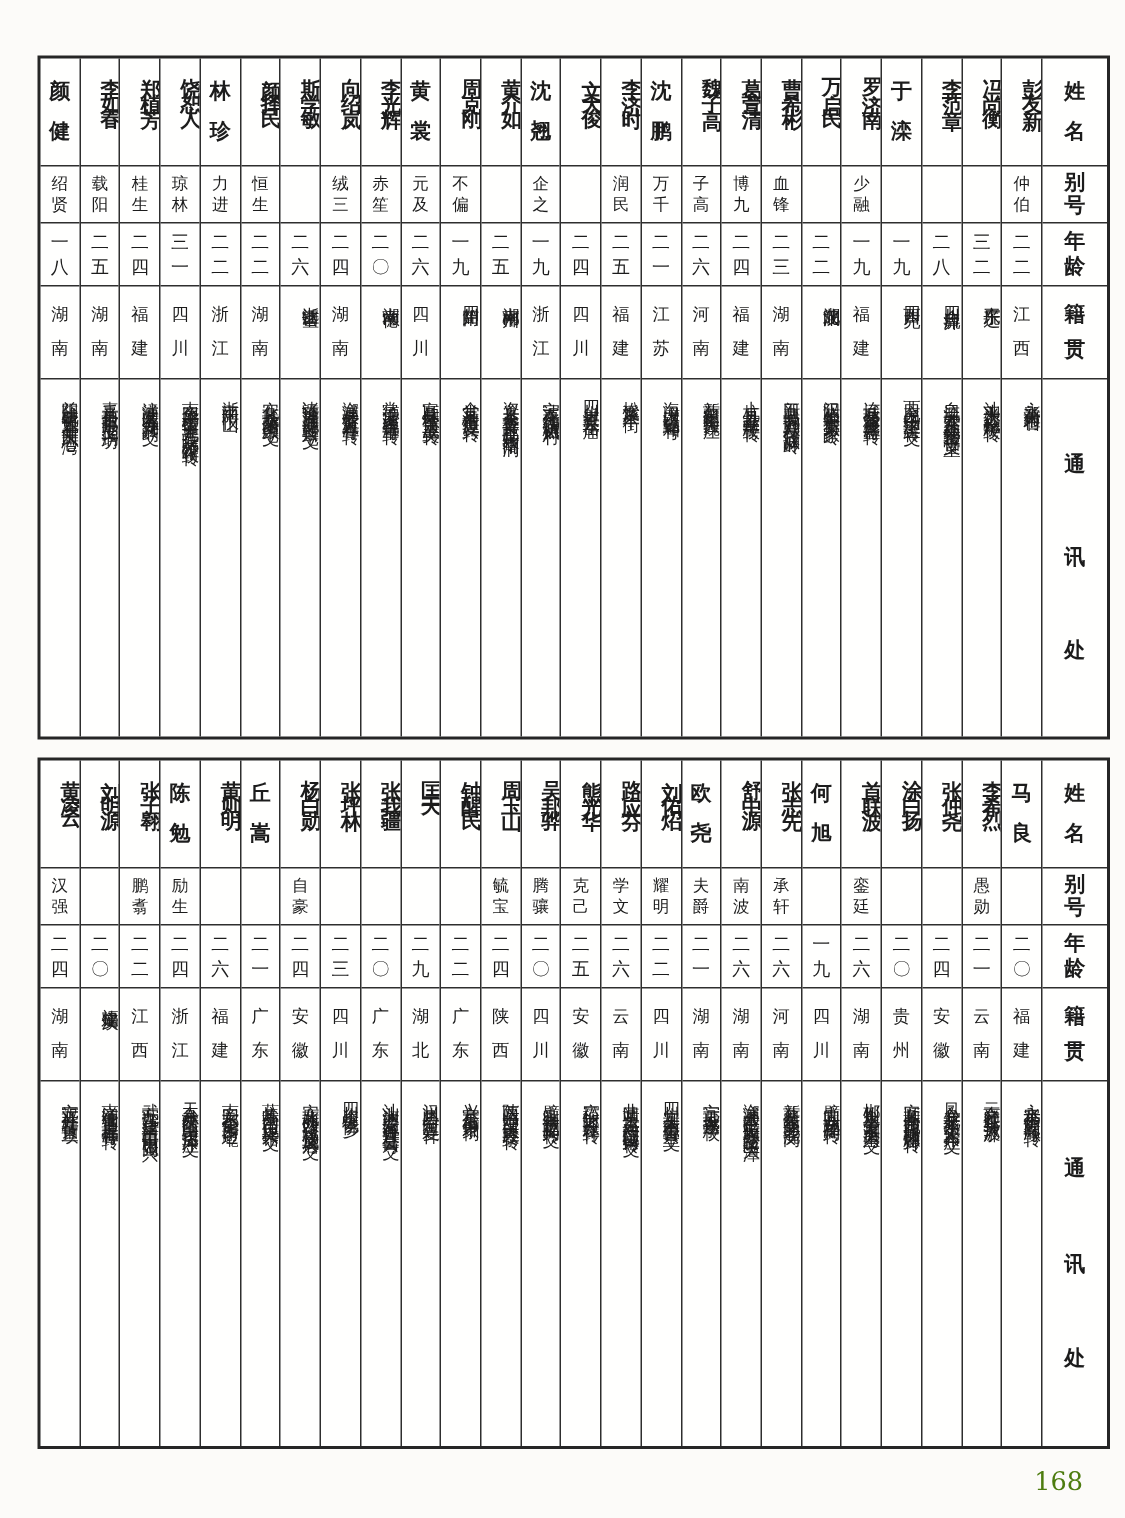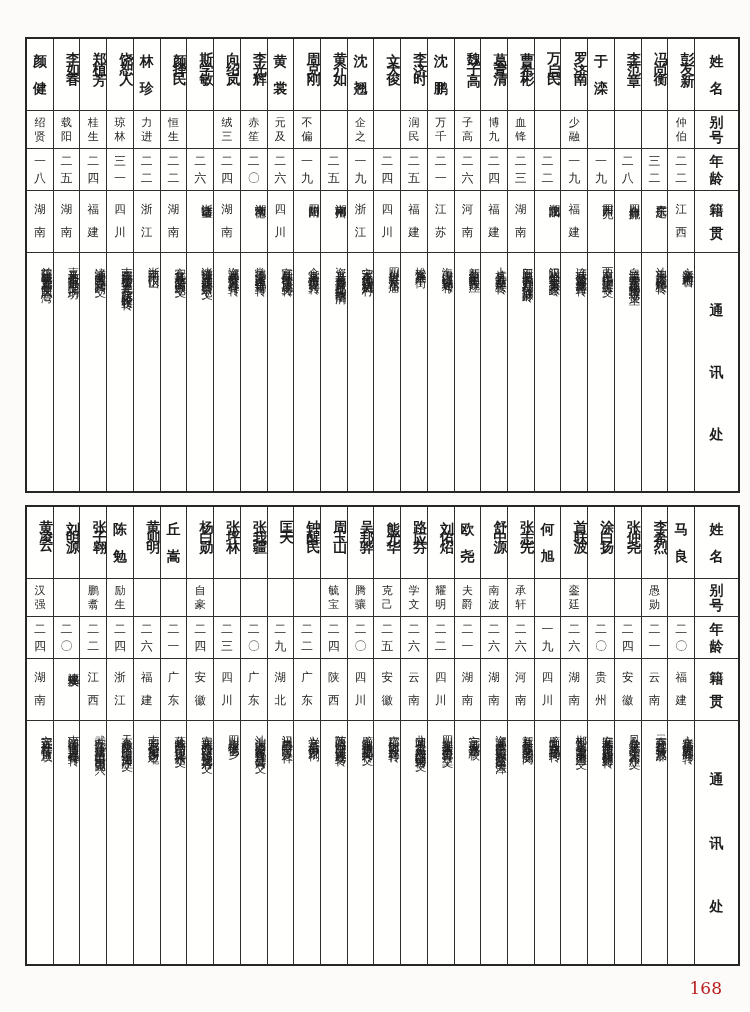--- a/index.html
+++ b/index.html
@@ -42,21 +42,21 @@
   .hcell{font-size:14px;font-weight:bold;}
   
   .spread{
     writing-mode:horizontal-tb;text-orientation:mixed;
     display:flex;flex-direction:column;align-items:center;
     justify-content:space-evenly;letter-spacing:0;line-height:1;
     padding:2px 0;
   }
   .page-number{
     position:absolute;right:28px;bottom:14px;
-    font-family:"DejaVu Serif",serif;font-size:17px;color:#b91c1c;
+    font-family:"DejaVu Serif",serif;font-size:17px;color:#4d7c0f;
   }
 </style>
 </head>
 <body>
 
 <div class="scan-page">
   <div id="table-top" class="roster-table">
       <div class="col header-col">
         <div class="cell hcell r-name spread">
           <span>姓</span>

